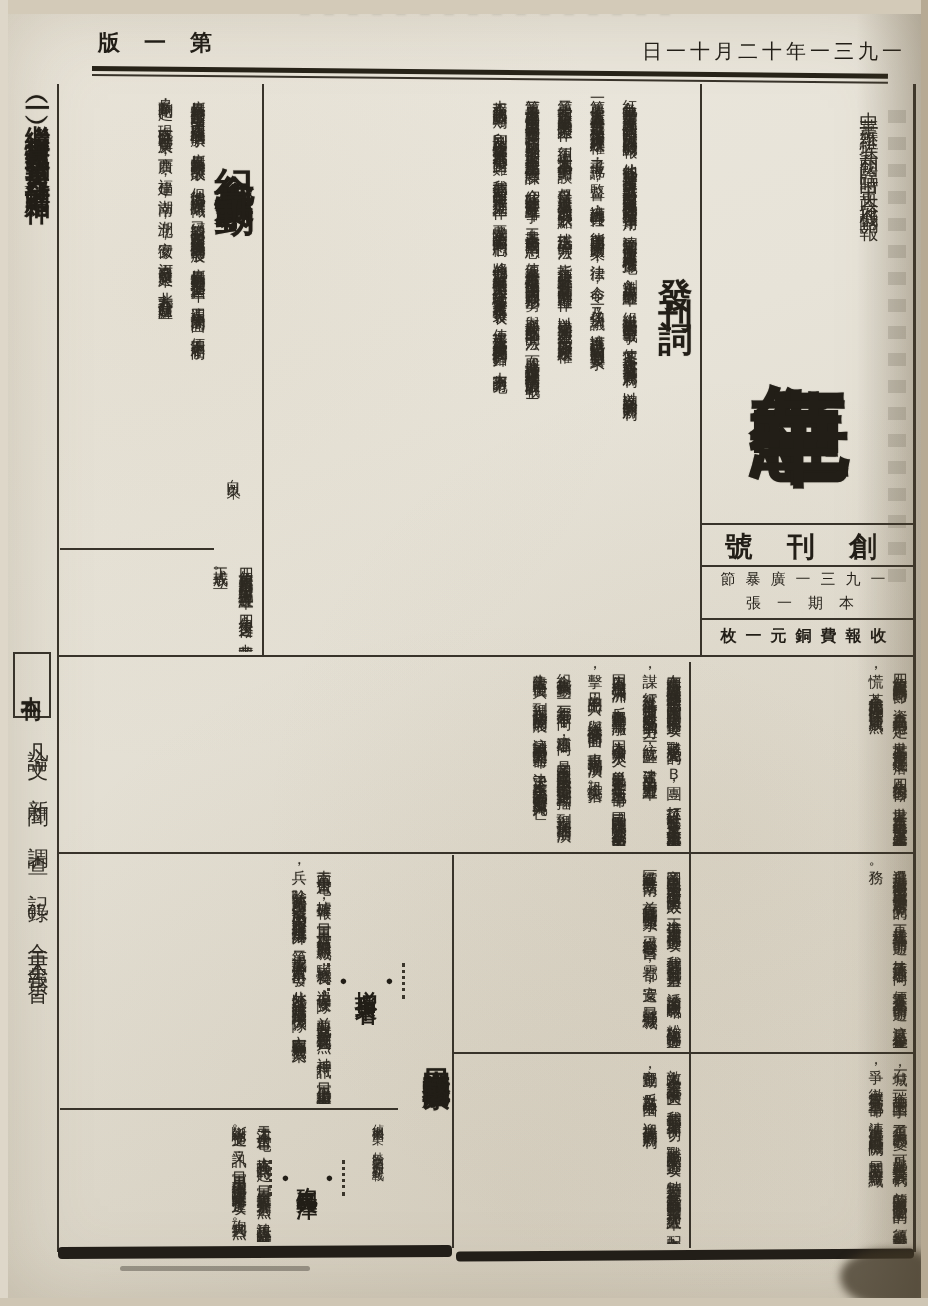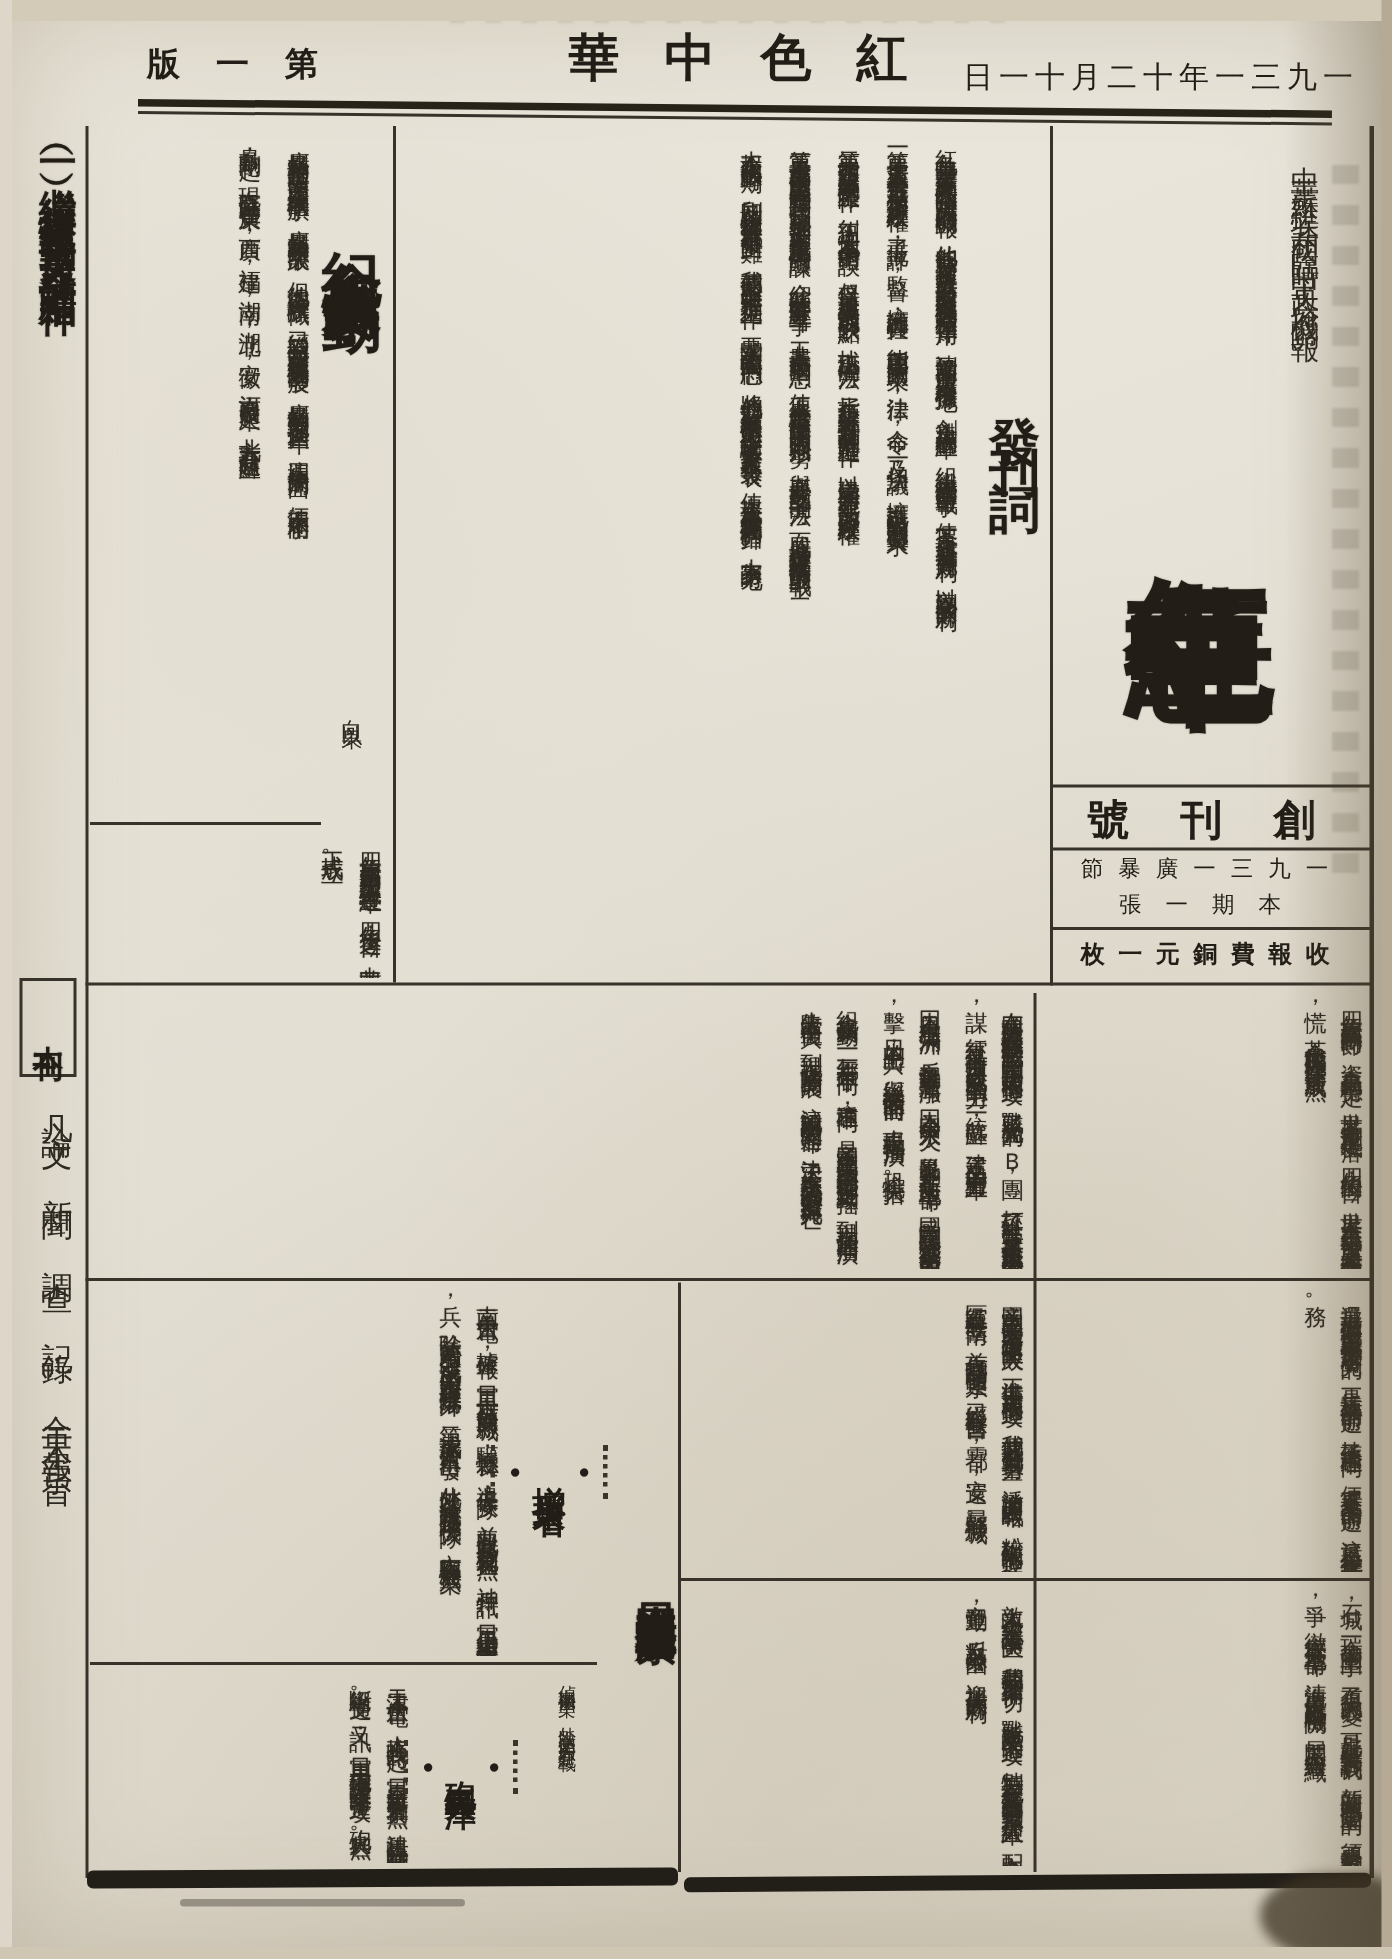--- a/index.html
+++ b/index.html
@@ -36,23 +36,20 @@
 <body>
 
 <div id="canvas">
   <div id="paper"></div>
 
   <div class="abs" style="left:300px;top:2px;width:380px;height:13px;opacity:.5;filter:blur(1px);
               background:repeating-linear-gradient(90deg,rgba(125,120,105,.45) 0 10px,transparent 10px 24px);"></div>
 
   <div class="h-row" style="left:98px;top:28px;font-size:22px;letter-spacing:24px;font-weight:bold;">
     <span>版一第</span>
-  </div>
-  <div class="h-row" style="left:352px;top:16px;width:310px;text-align:center;font-size:34px;letter-spacing:30px;font-weight:bold;">
-    <span>華中色紅</span>
   </div>
   <div class="h-row" style="left:642px;top:38px;font-size:20px;letter-spacing:4px;">
     <span>日一十月二十年一三九一</span>
   </div>
 
   <div class="rule" style="left:92px;top:66px;width:796px;height:5px;transform:rotate(.55deg);transform-origin:left;background:#272318;"></div>
   <div class="rule" style="left:92px;top:74px;width:796px;height:1.5px;transform:rotate(.55deg);transform-origin:left;"></div>
 
   <div class="rule" style="left:57px;top:84px;width:2px;height:1168px;"></div>
   <div class="rule" style="left:913px;top:84px;width:3px;height:1168px;"></div>

